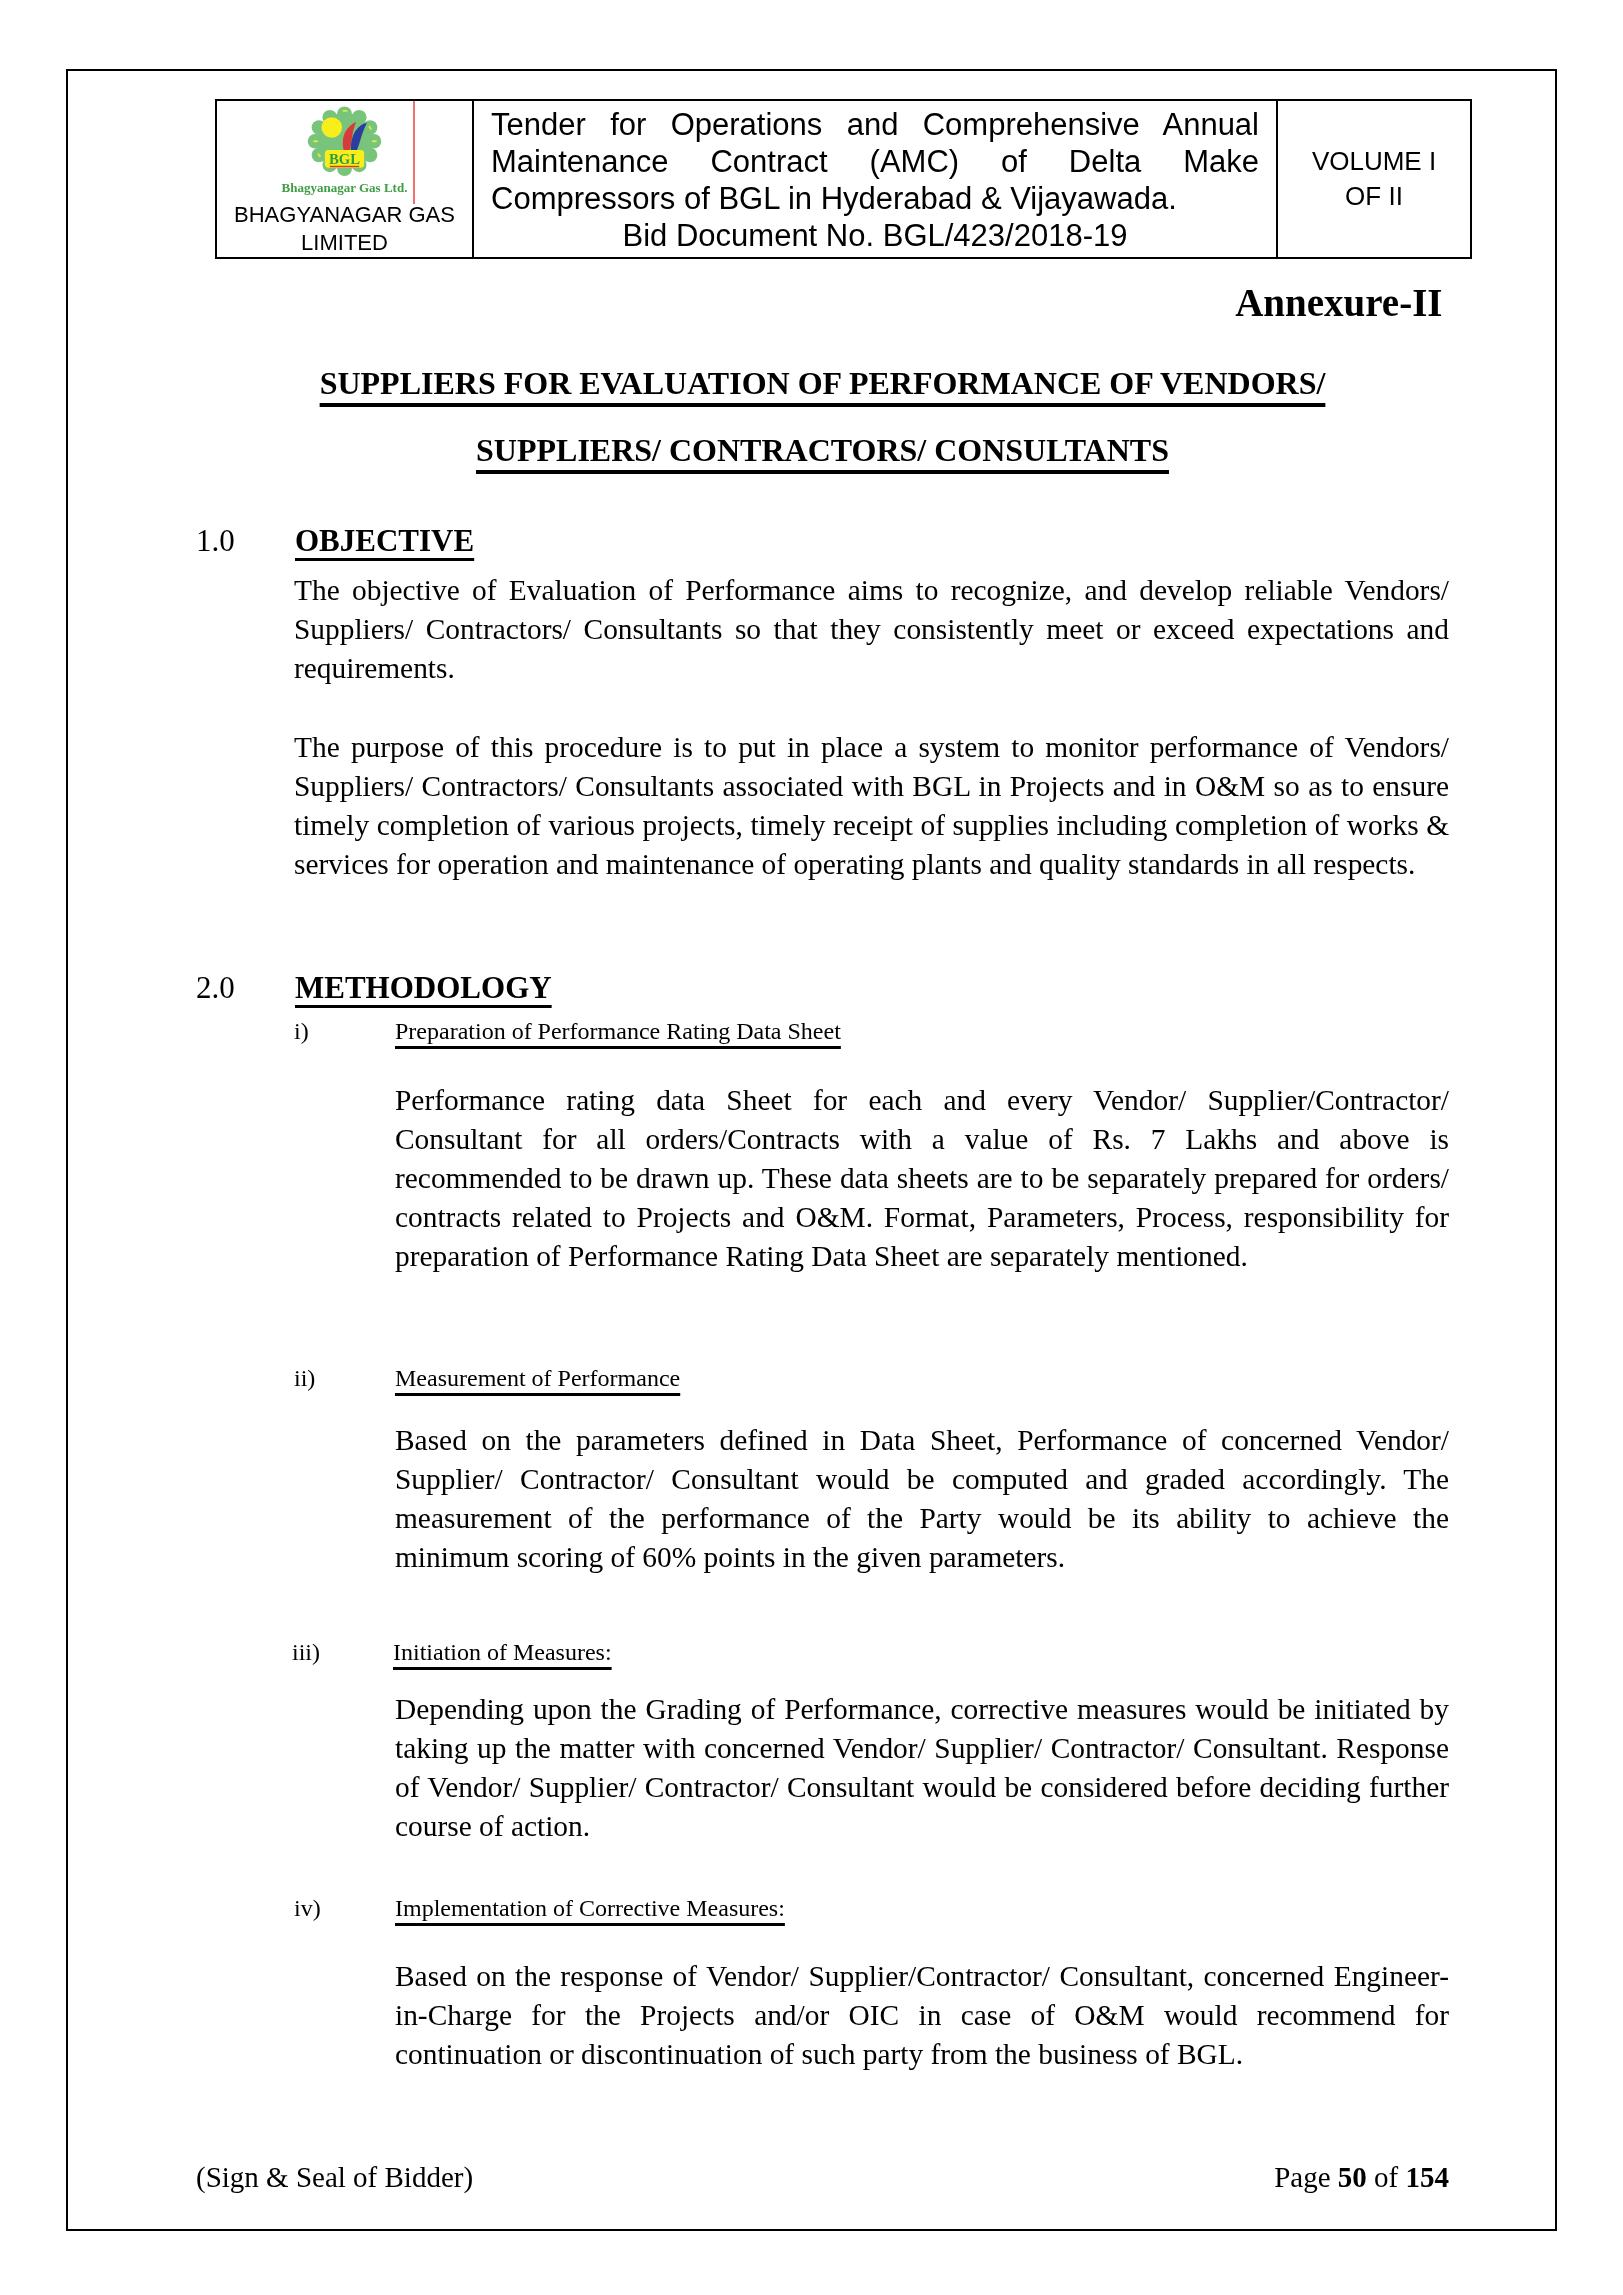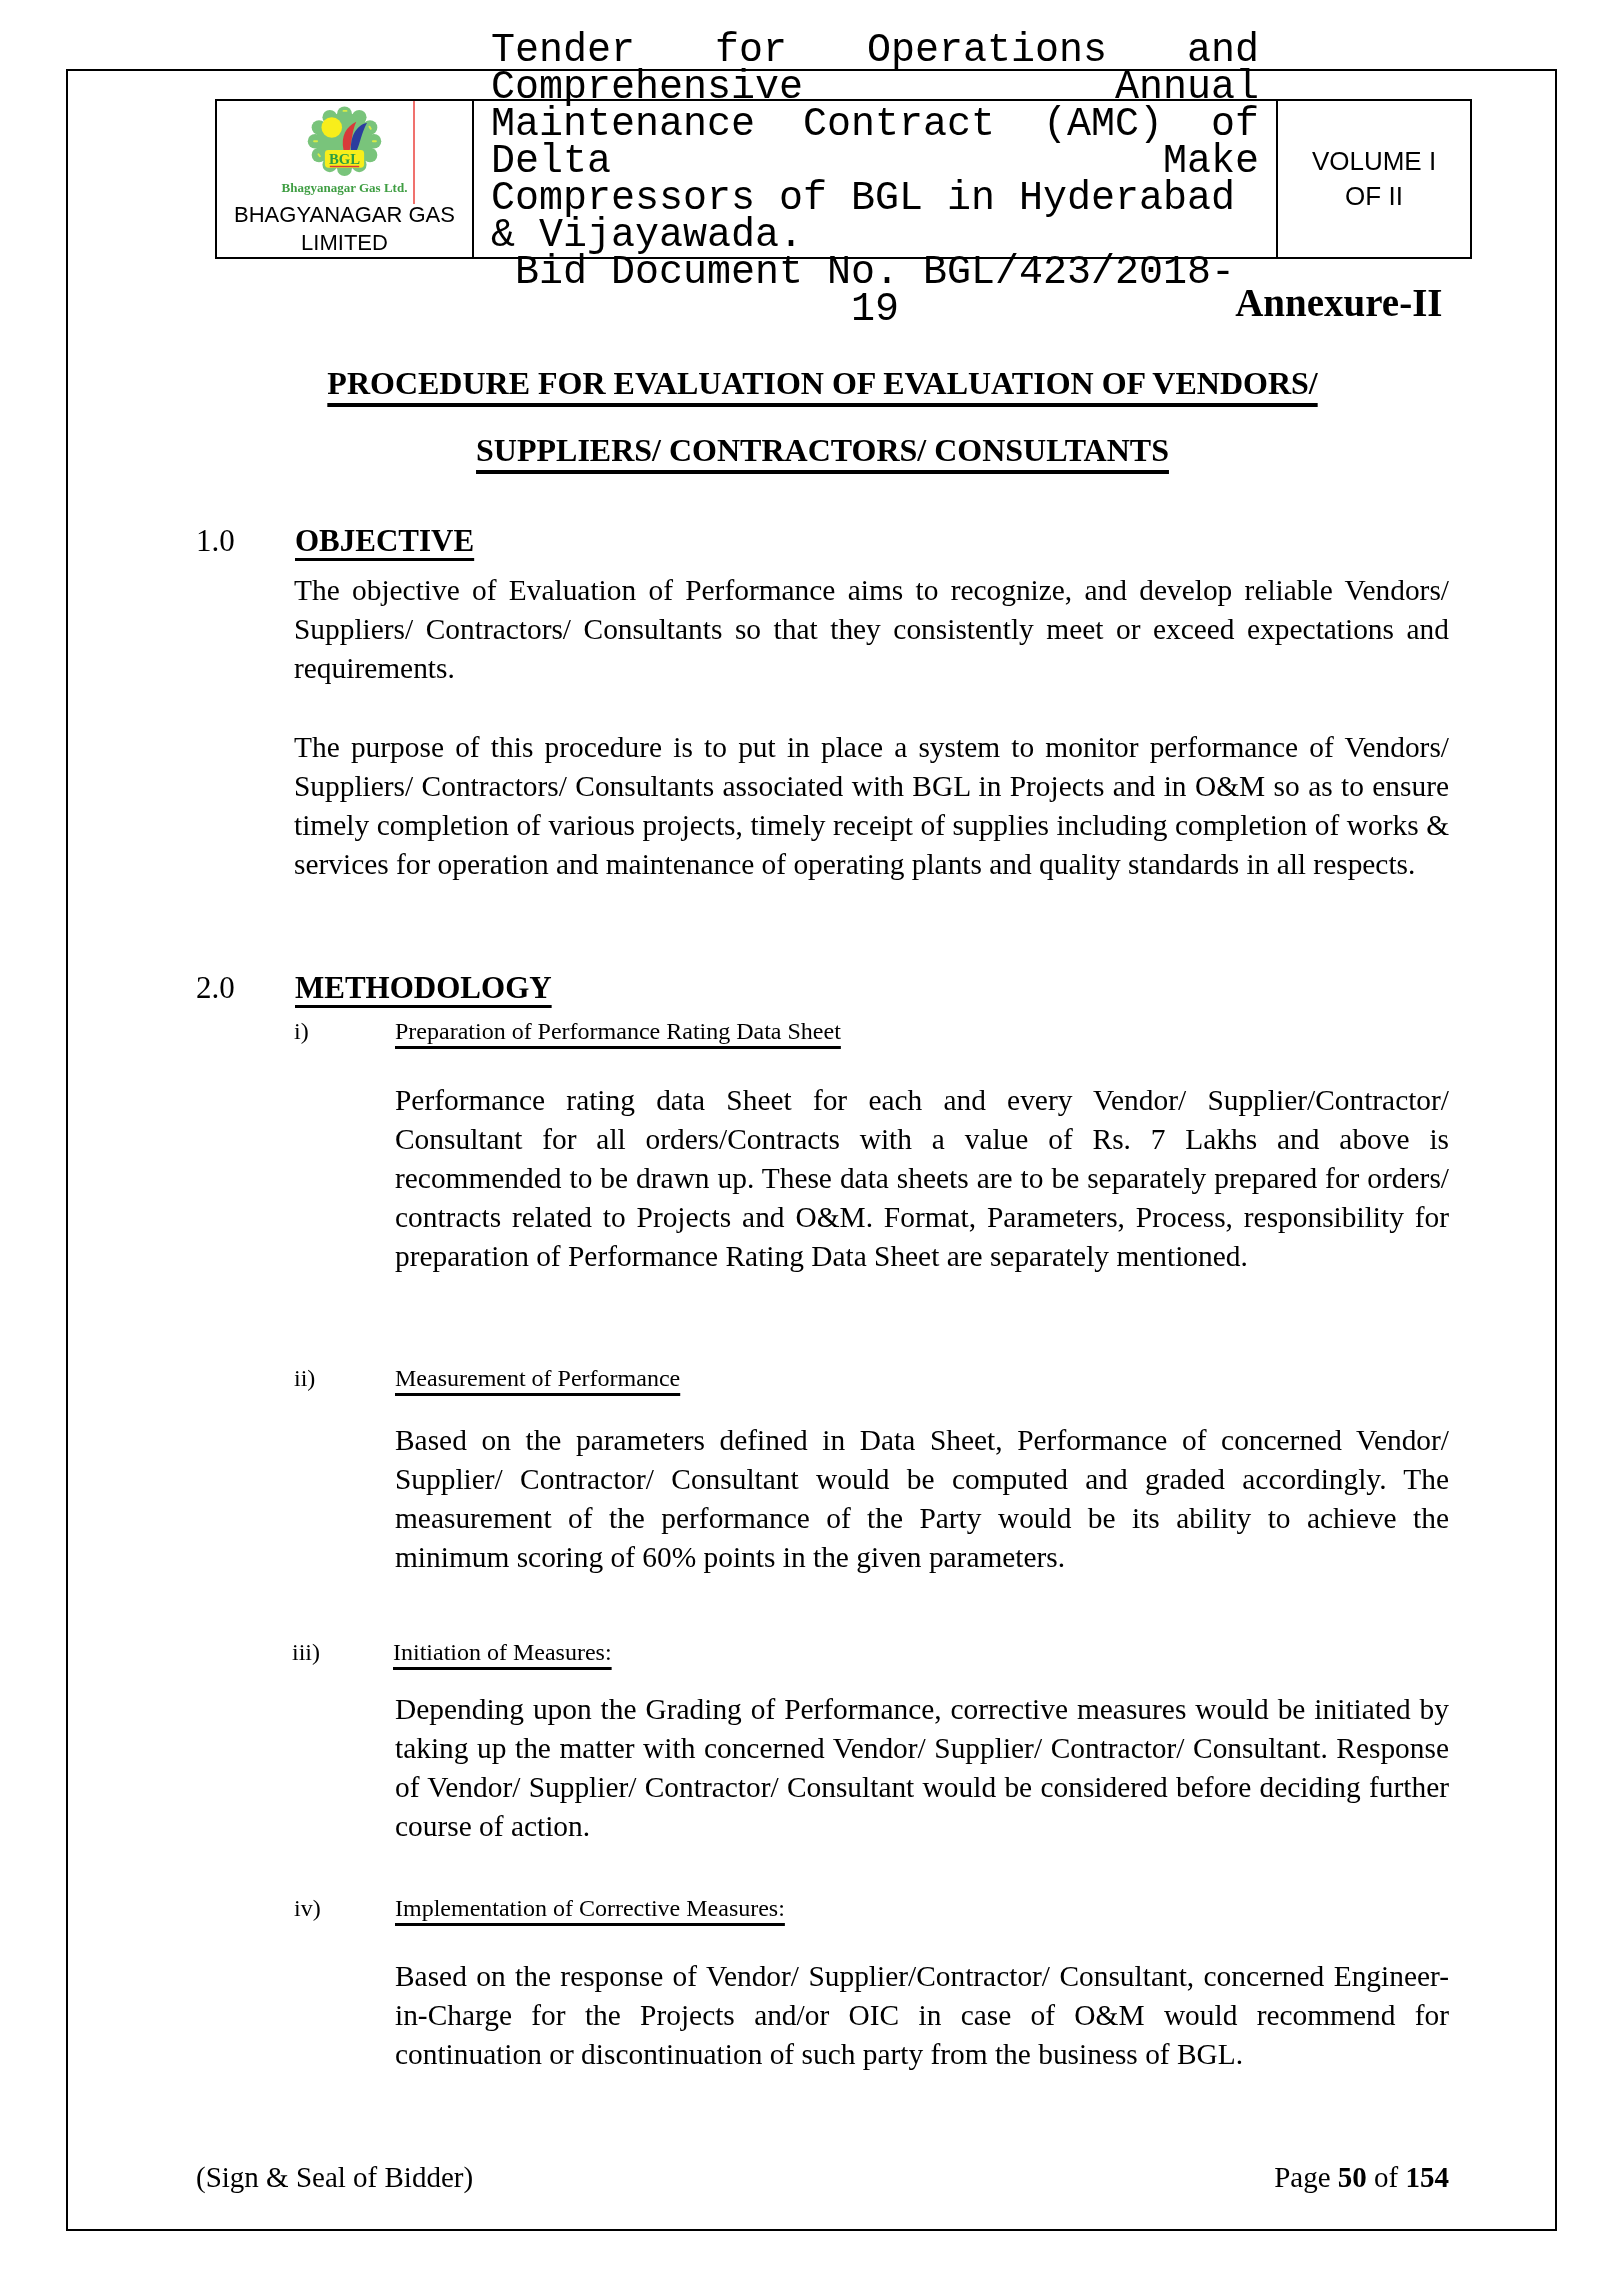--- a/index.html
+++ b/index.html
@@ -44,22 +44,22 @@
   }
   .company-name {
     font-family:"Liberation Sans", sans-serif;
     font-size:22px; line-height:28px; text-align:center;
     margin-top:5.2px; color:#000;
   }
   .title-cell {
     flex:1;
     border-left:2px solid #000; border-right:2px solid #000;
     padding:6.5px 17px 3.9px 17px;
-    font-family:Liberation Mono, monospace;
-    font-size:40px; line-height:37px;
+    font-family:Liberation Sans, sans-serif;
+    font-size:31px; line-height:37px;
     display:flex; flex-direction:column; justify-content:center;
   }
   .title-line-justify { text-align:justify; text-align-last:justify; }
   .title-line-left { text-align:left; }
   .title-line-center { text-align:center; }
   .volume-cell {
     width:192px;
     display:flex; flex-direction:column; justify-content:center; align-items:center;
     font-family:"Liberation Sans", sans-serif;
     font-size:26px; line-height:35px;
@@ -186,21 +186,21 @@
       <div>VOLUME I</div>
       <div>OF II</div>
     </div>
   </div>
 
   <div class="main">
 
     <div class="block annexure">Annexure-II</div>
 
     <div class="block doc-title-1">
-      <span class="u-thick">PROCEDURE FOR EVALUATION OF EVALUATION OF VENDORS/</span>
+      <span class="u-thick">SUPPLIERS FOR EVALUATION OF PERFORMANCE OF VENDORS/</span>
     </div>
     <div class="block doc-title-2">
       <span class="u-thick">SUPPLIERS/ CONTRACTORS/ CONSULTANTS</span>
     </div>
 
     <div class="block sec sec-1">
       <span class="sec-num">1.0</span><span class="sec-head">OBJECTIVE</span>
     </div>
     <div class="block para p-l1 p-obj1">The objective of Evaluation of Performance aims to recognize, and develop reliable Vendors/ Suppliers/ Contractors/ Consultants so that they consistently meet or exceed expectations and requirements.</div>
     <div class="block para p-l1 p-obj2">The purpose of this procedure is to put in place a system to monitor performance of Vendors/ Suppliers/ Contractors/ Consultants associated with BGL in Projects and in O&amp;M so as to ensure timely completion of various projects, timely receipt of supplies including completion of works &amp; services for operation and maintenance of operating plants and quality standards in all respects.</div>

